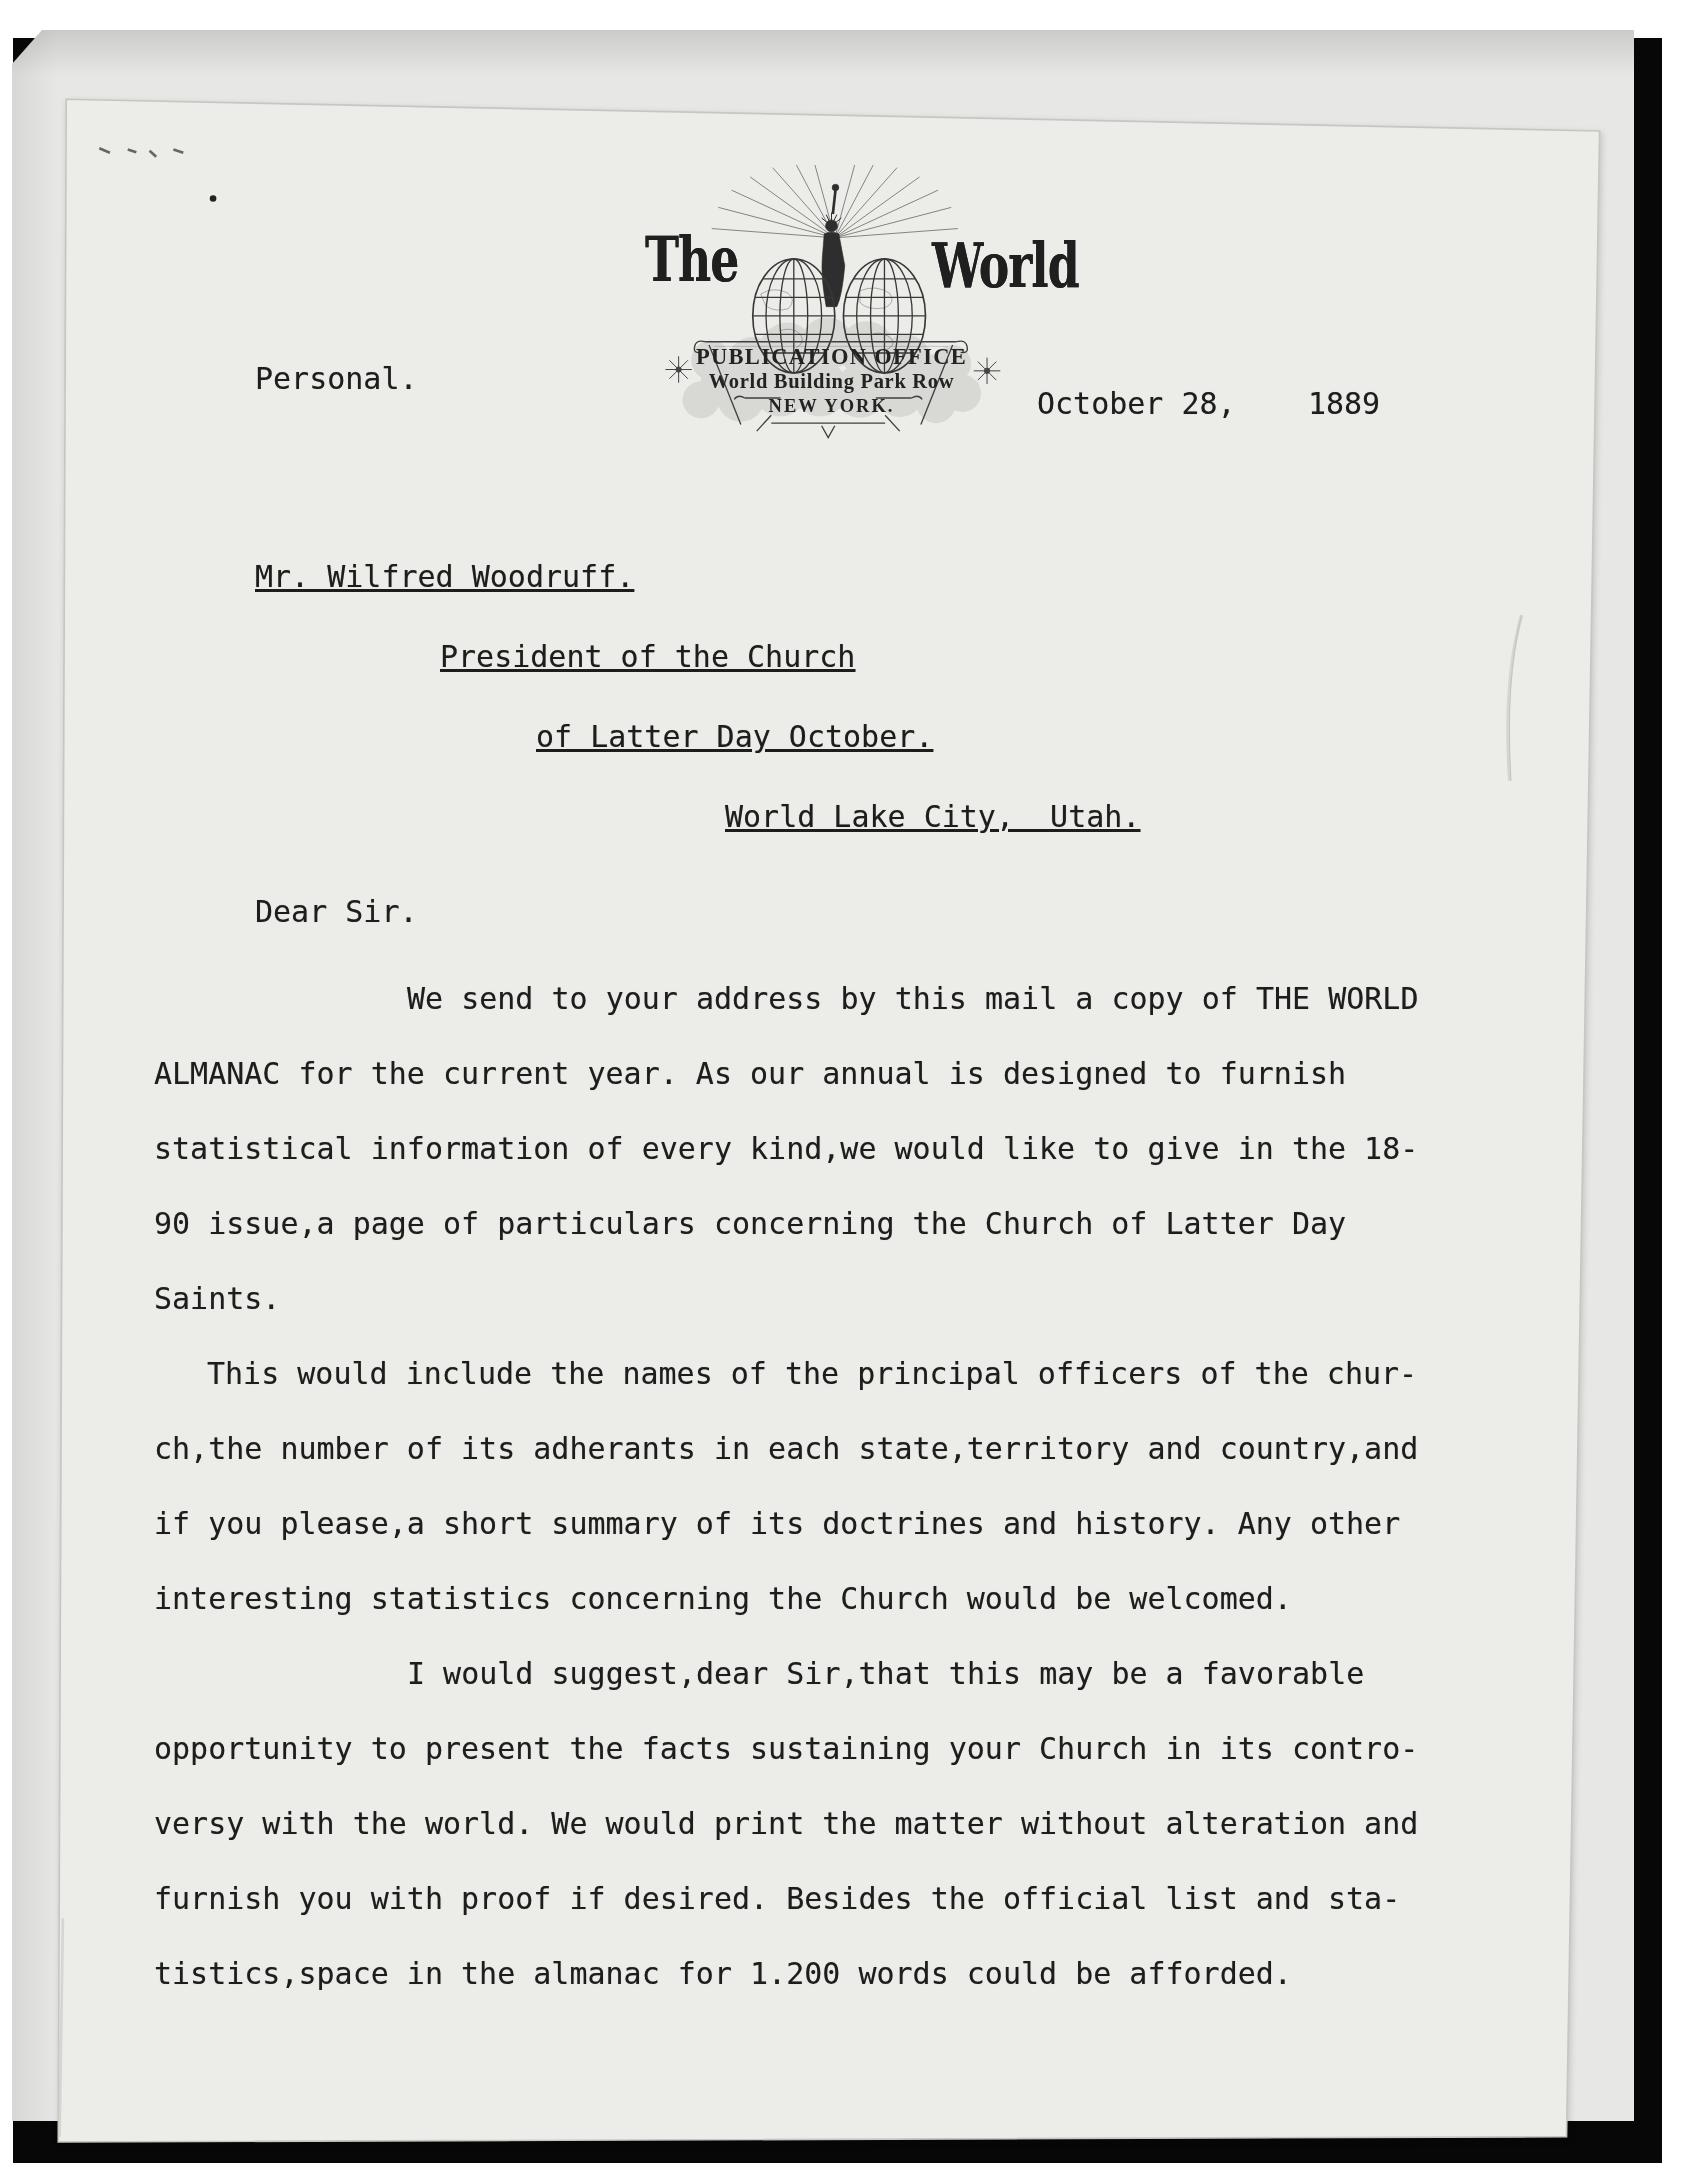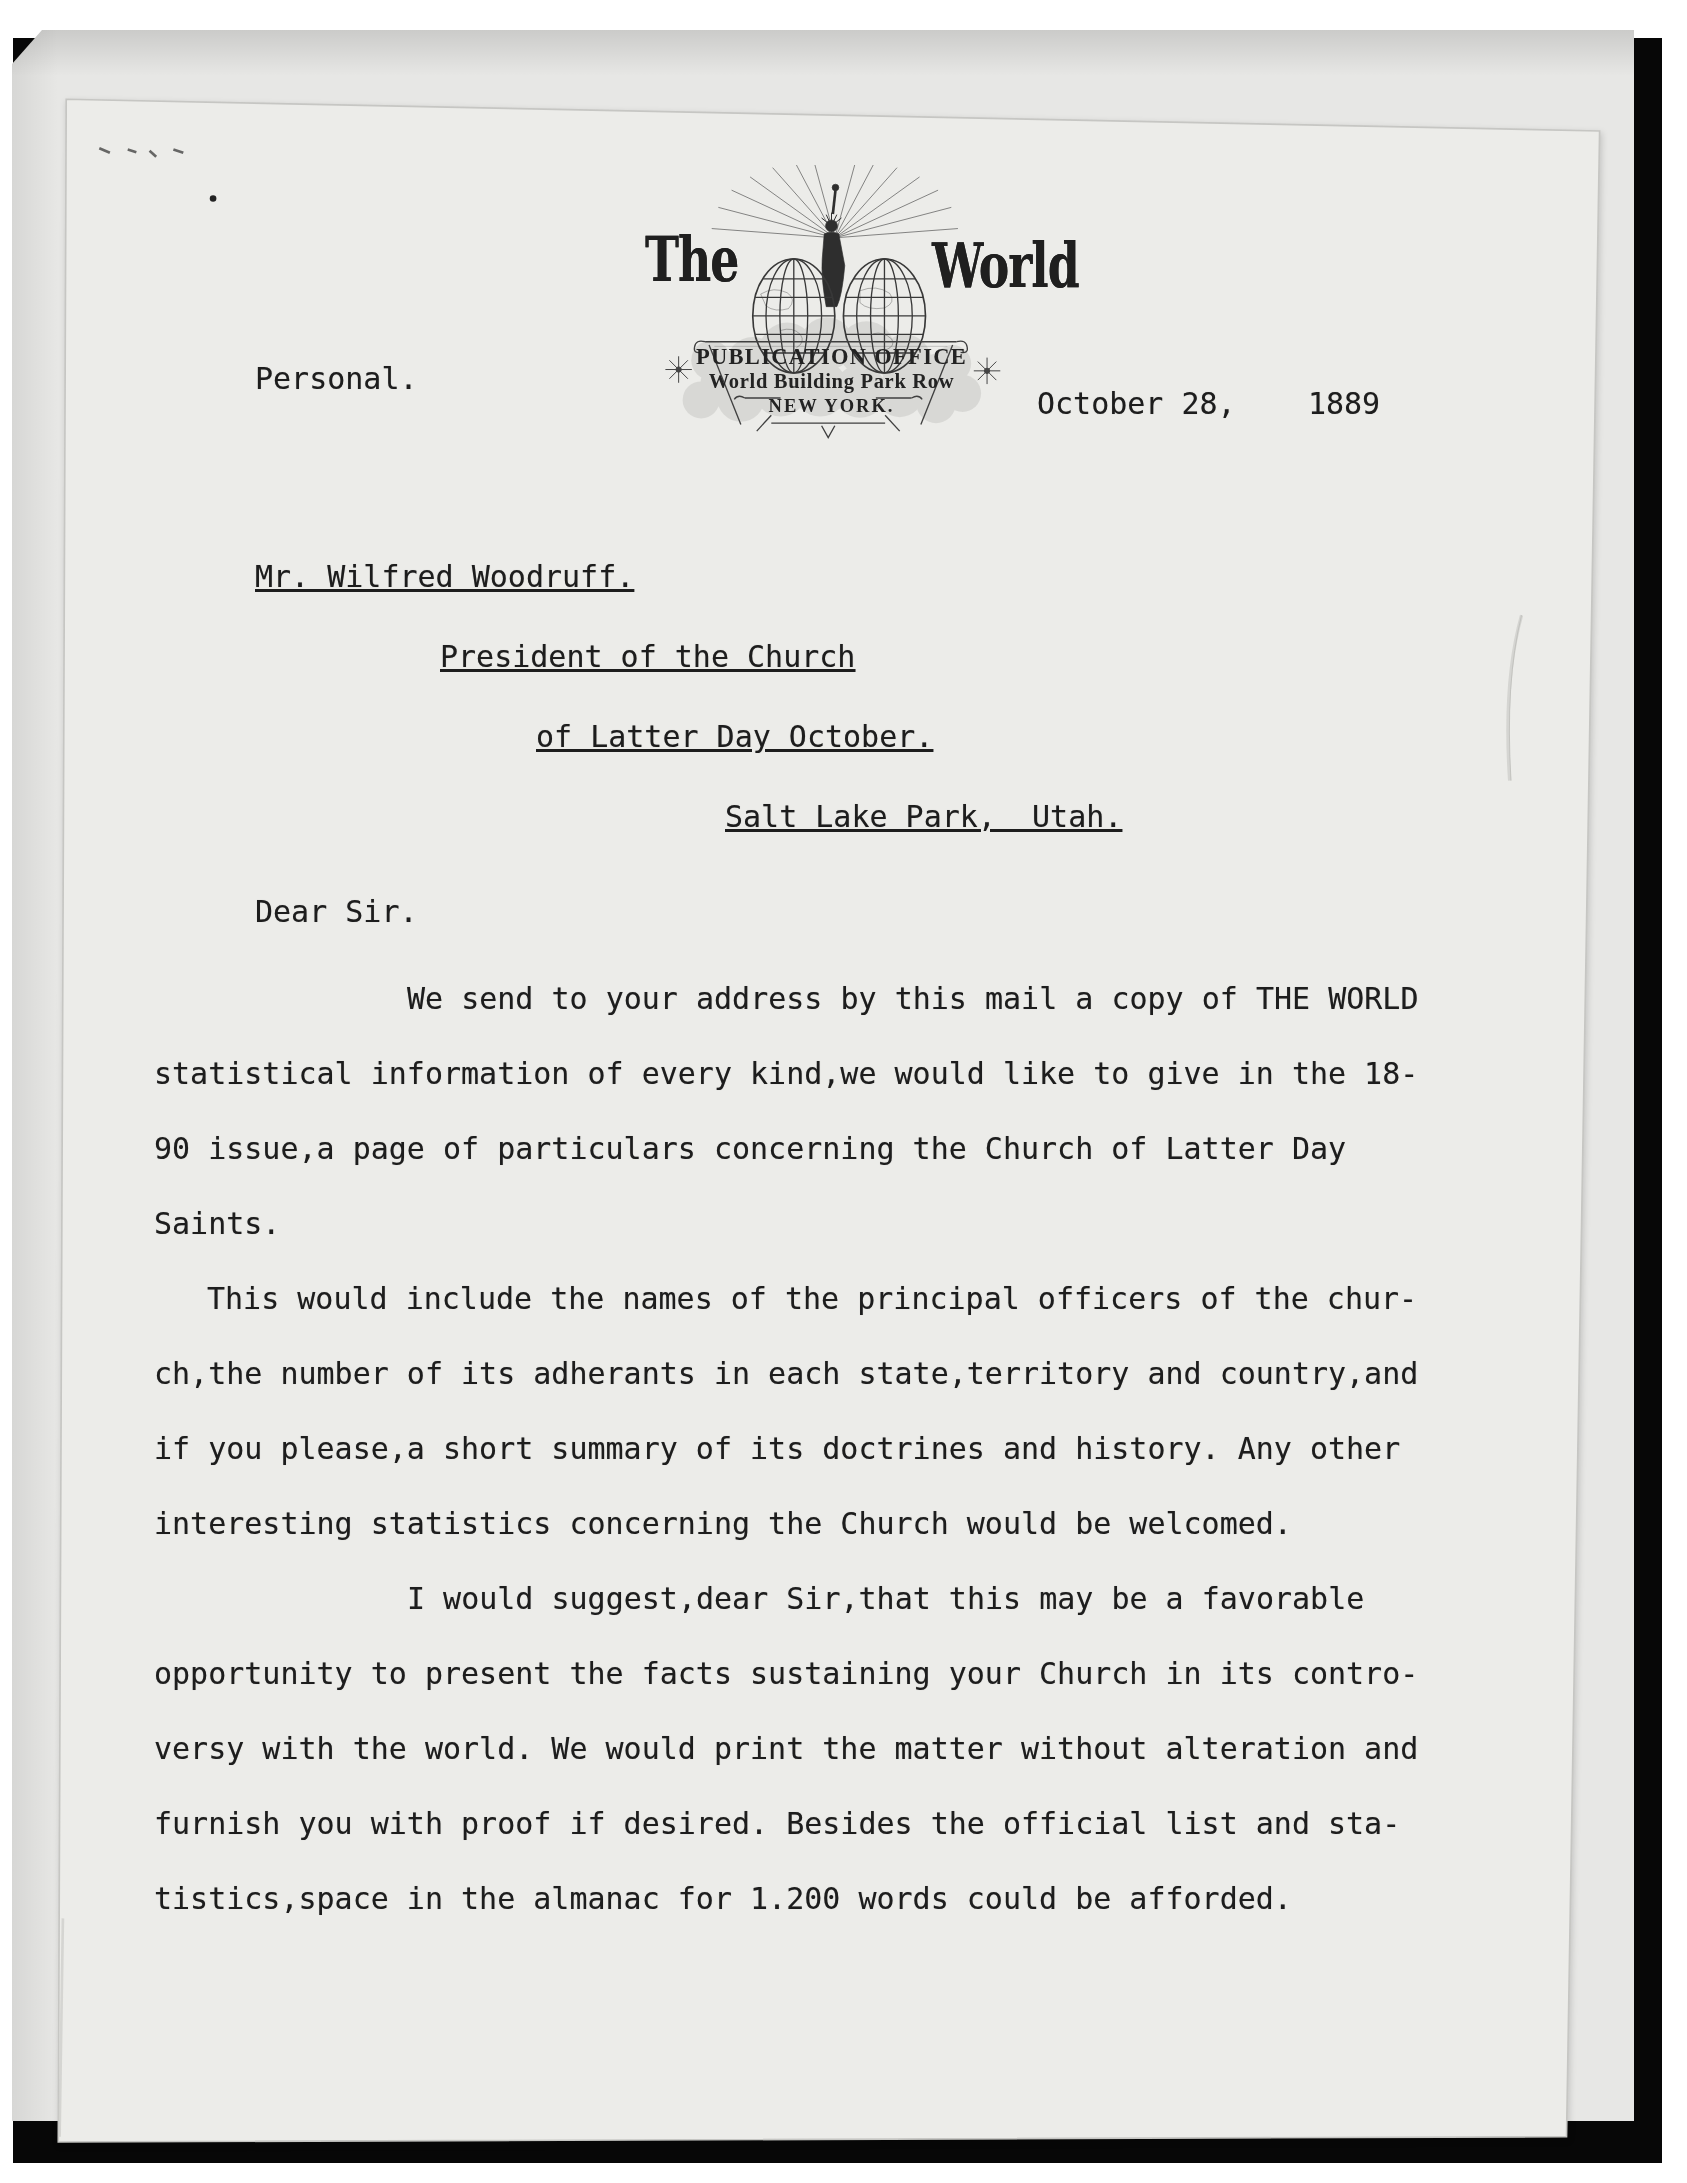--- a/index.html
+++ b/index.html
@@ -214,27 +214,28 @@
     <div class="office office-2 abs">World Building Park Row</div>
     <div class="office office-3 abs">NEW YORK.</div>
 
     <div class="tline abs" style="left:255px;top:361px;">Personal.</div>
     <div class="tline abs" style="left:1037px;top:386px;">October 28,    1889</div>
 
     <div class="recipient">
         <div class="tline rlevel0">Mr. Wilfred Woodruff.</div>
         <div class="tline rlevel1">President of the Church</div>
         <div class="tline rlevel2">of Latter Day October.</div>
-        <div class="tline rlevel3">Salt Lake Park,  Utah.</div>
+        <div class="tline rlevel3">World Lake City,  Utah.</div>
       </div>
 
     <div class="tline abs" style="left:255px;top:894px;">Dear Sir.</div>
 
     <div class="bodyblock">
         <div class="bline ind2">We send to your address by this mail a copy of THE WORLD</div>
+        <div class="bline ind0">ALMANAC for the current year. As our annual is designed to furnish</div>
         <div class="bline ind0">statistical information of every kind,we would like to give in the 18-</div>
         <div class="bline ind0">90 issue,a page of particulars concerning the Church of Latter Day</div>
         <div class="bline ind0">Saints.</div>
         <div class="bline ind1">This would include the names of the principal officers of the chur-</div>
         <div class="bline ind0">ch,the number of its adherants in each state,territory and country,and</div>
         <div class="bline ind0">if you please,a short summary of its doctrines and history. Any other</div>
         <div class="bline ind0">interesting statistics concerning the Church would be welcomed.</div>
         <div class="bline ind2">I would suggest,dear Sir,that this may be a favorable</div>
         <div class="bline ind0">opportunity to present the facts sustaining your Church in its contro-</div>
         <div class="bline ind0">versy with the world. We would print the matter without alteration and</div>

